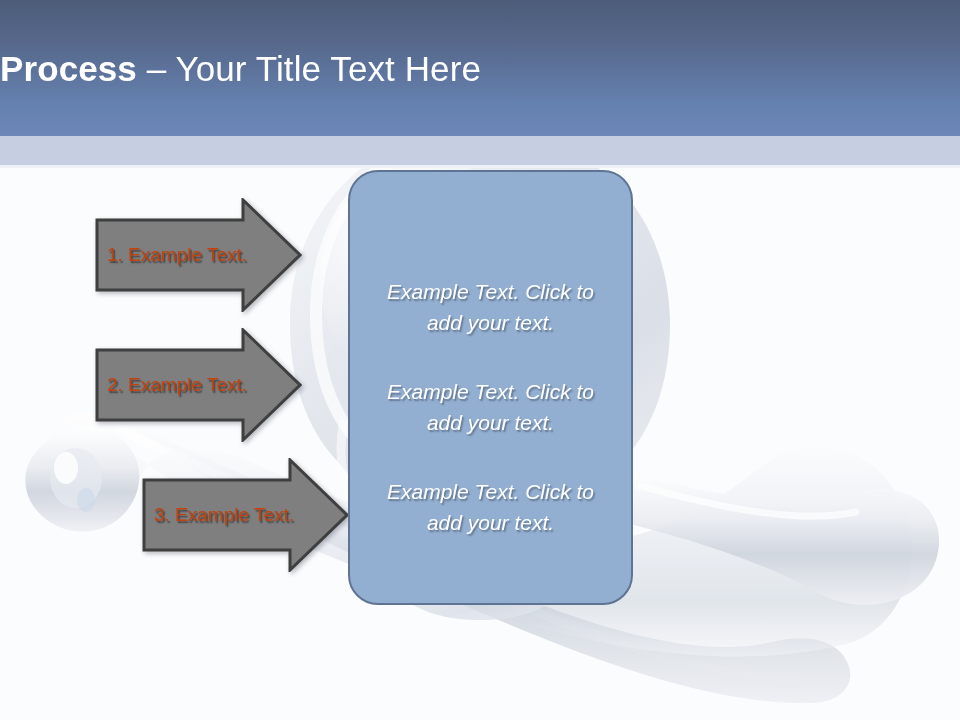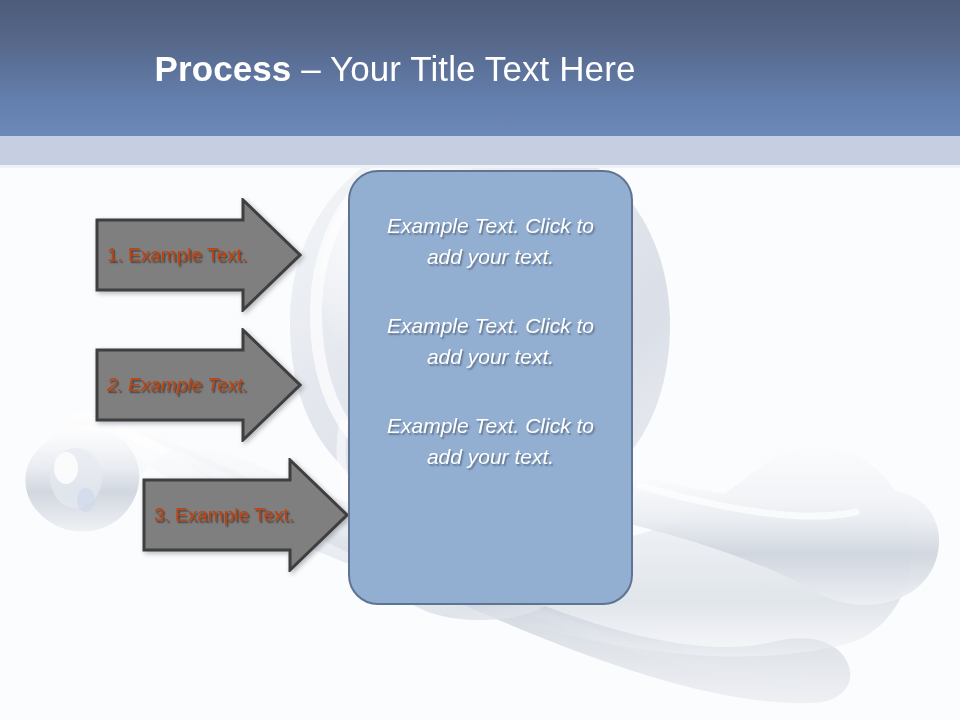--- a/index.html
+++ b/index.html
@@ -56,21 +56,20 @@
     height: 3px;
     background: #eef1f6;
     z-index: 4;
   }
 
   .slide-title {
     position: absolute;
     left: 0;
     top: 47px;
     width: 790px;
-    text-align: center;
     color: #ffffff;
     font-size: 35px;
     line-height: 44px;
     letter-spacing: 0.1px;
     font-weight: 400;
     white-space: nowrap;
     z-index: 6;
   }
   .slide-title .title-strong {
     font-weight: 700;
@@ -84,21 +83,21 @@
     width: 285px;
     height: 435px;
     box-sizing: border-box;
     background: #92aed0;
     border: 2px solid #5f7492;
     border-radius: 30px;
     z-index: 5;
     display: flex;
     flex-direction: column;
     align-items: center;
-    justify-content: flex-start;
+    justify-content: center;
     padding-top: 38px;
   }
   .center-para {
     width: 225px;
     text-align: center;
     color: #ffffff;
     font-style: italic;
     font-size: 21px;
     line-height: 31px;
     text-shadow: 1.5px 1.5px 1.5px rgba(60, 72, 92, 0.55);
@@ -125,21 +124,21 @@
     z-index: 2;
     color: #c2410c;
     font-size: 19px;
     line-height: 22px;
     white-space: nowrap;
     text-shadow: 1.5px 1.5px 1.5px rgba(45, 45, 45, 0.75);
     text-align: right;
   }
 
   .arrow-left-1 { left: 95px;  top: 198px; width: 207px; height: 114px; }
-  .arrow-left-2 { left: 95px;  top: 328px; width: 207px; height: 114px; font-style: italic; }
+  .arrow-left-2 { left: 95px;  top: 328px; width: 207px; height: 114px; }
   .arrow-left-3 { left: 95px;  top: 458px; width: 207px; height: 114px; margin-left: 47px; }
   .arrow-left-1 .arrow-label,
   .arrow-left-2 .arrow-label,
   .arrow-left-3 .arrow-label { margin-left: 12px; }
 
   .arrow-right-1 { left: 697px; top: 331px; width: 207px; height: 108px; }
   .arrow-right-1 .arrow-label { margin-left: 28px; }
 </style>
 </head>
 <body>

